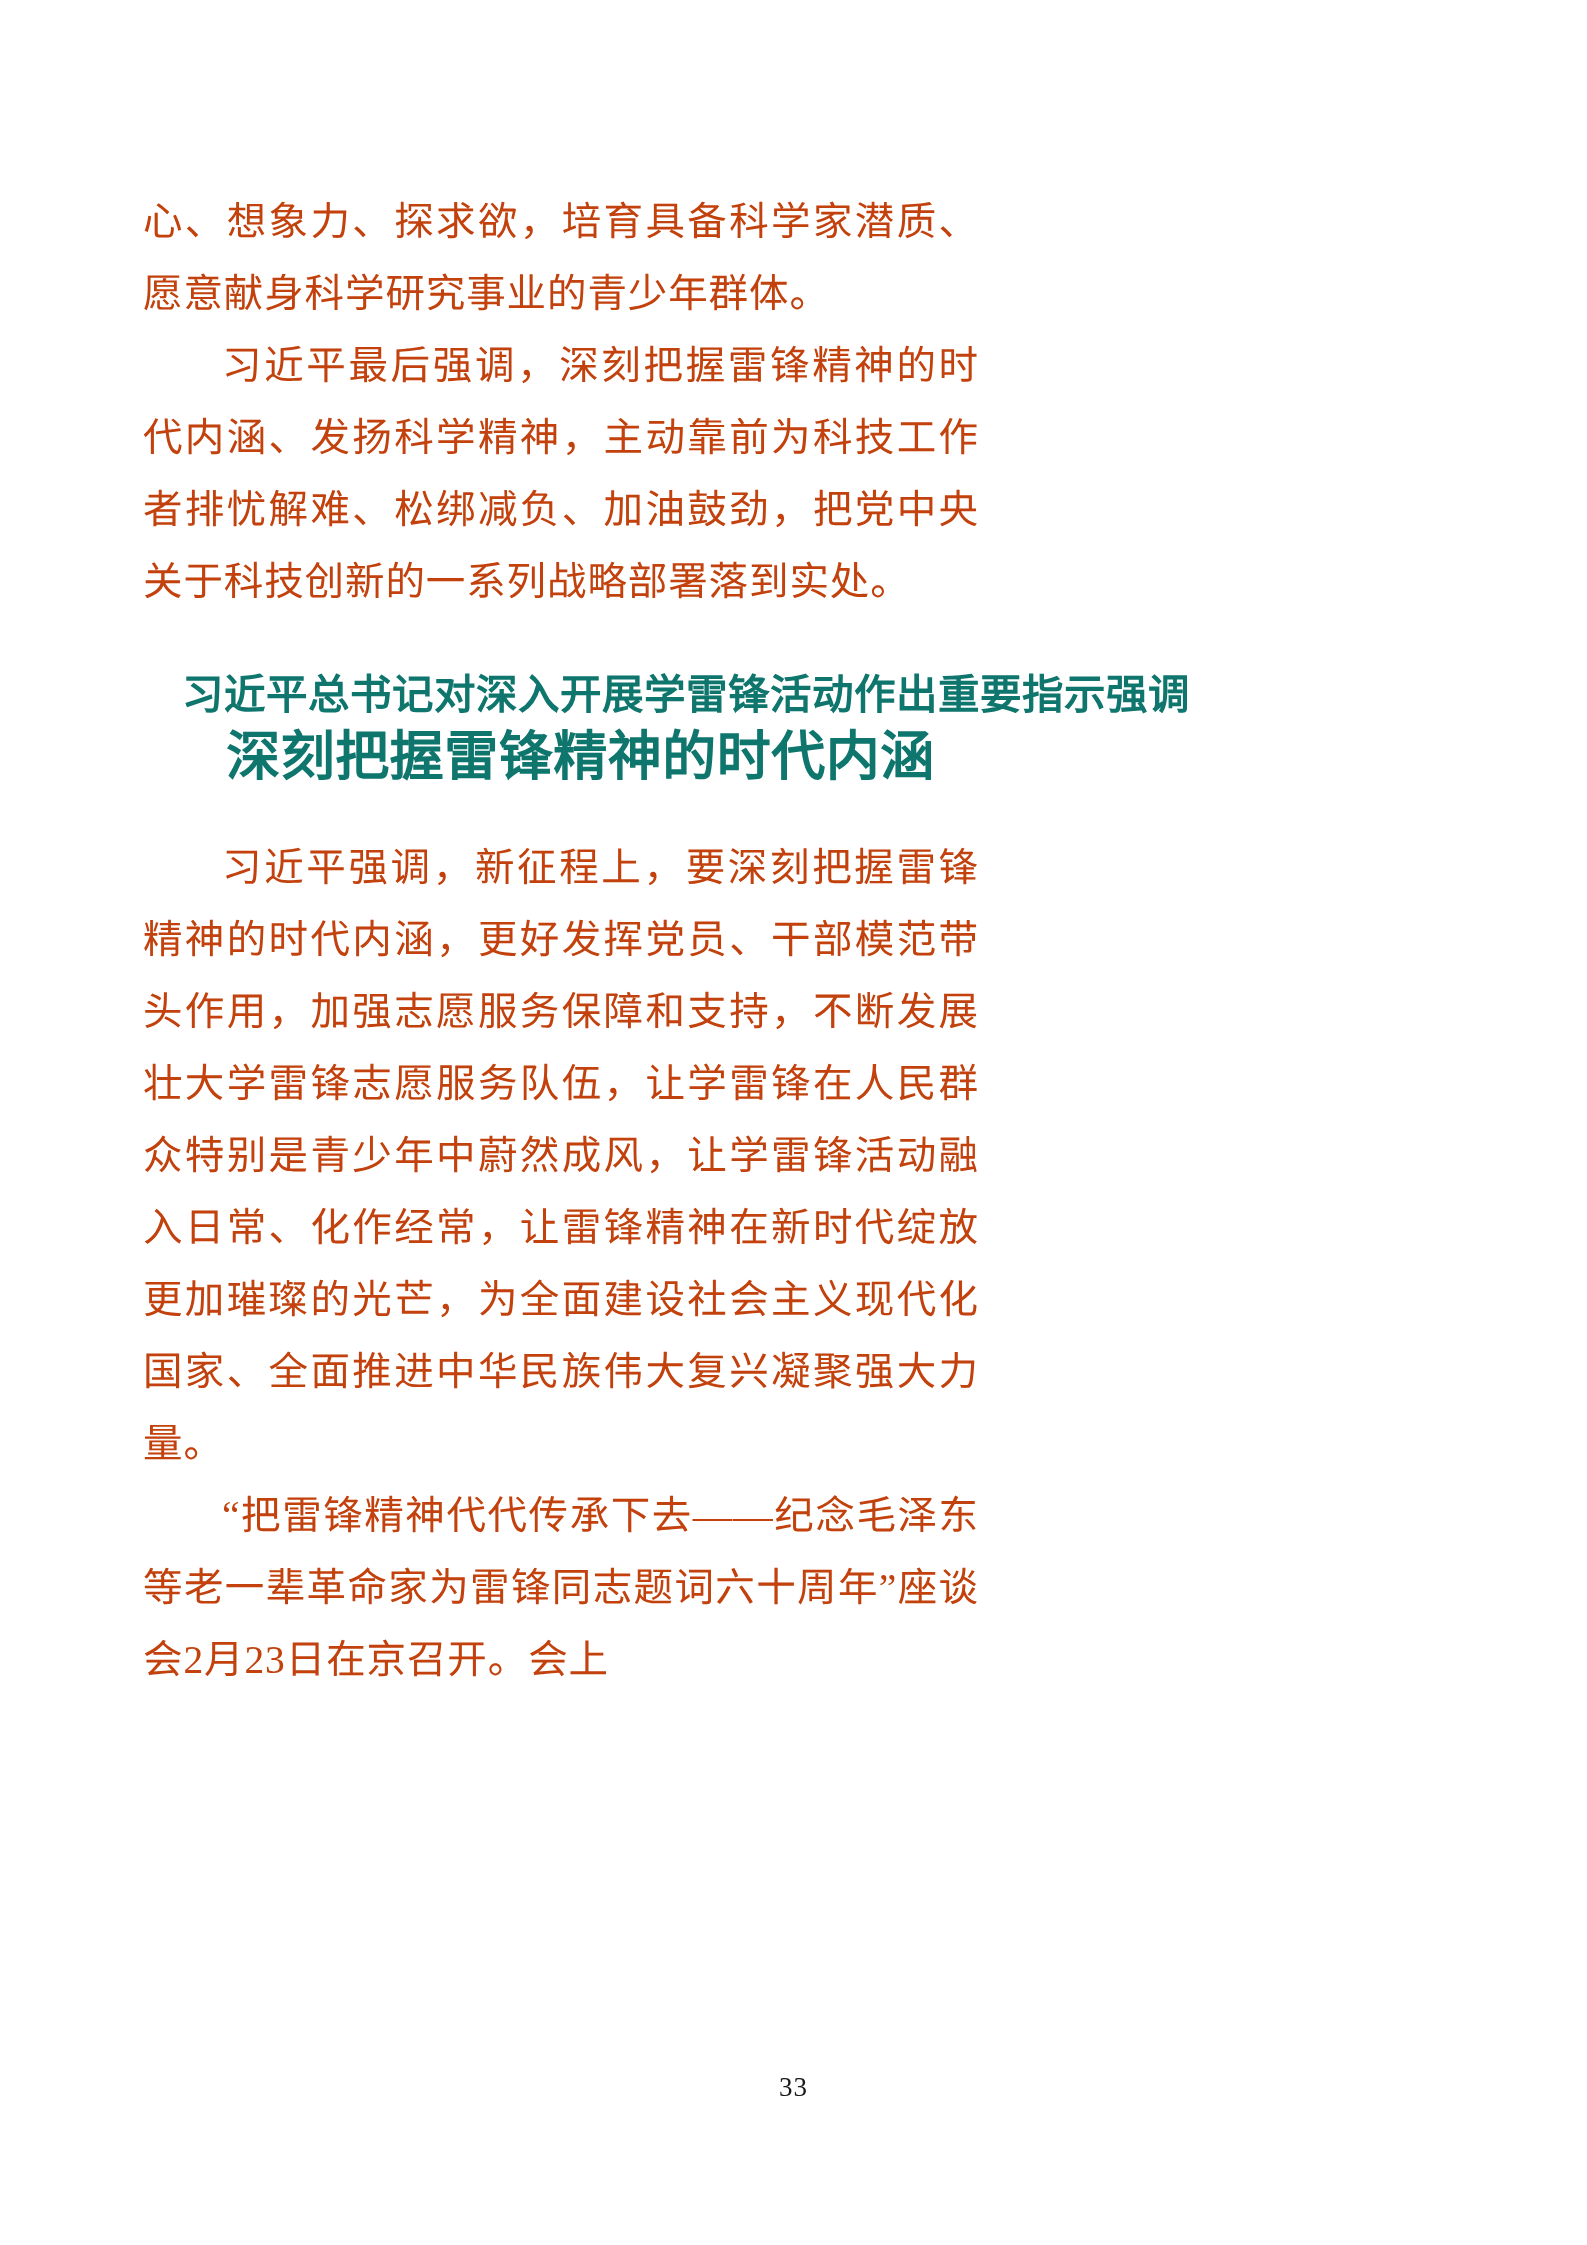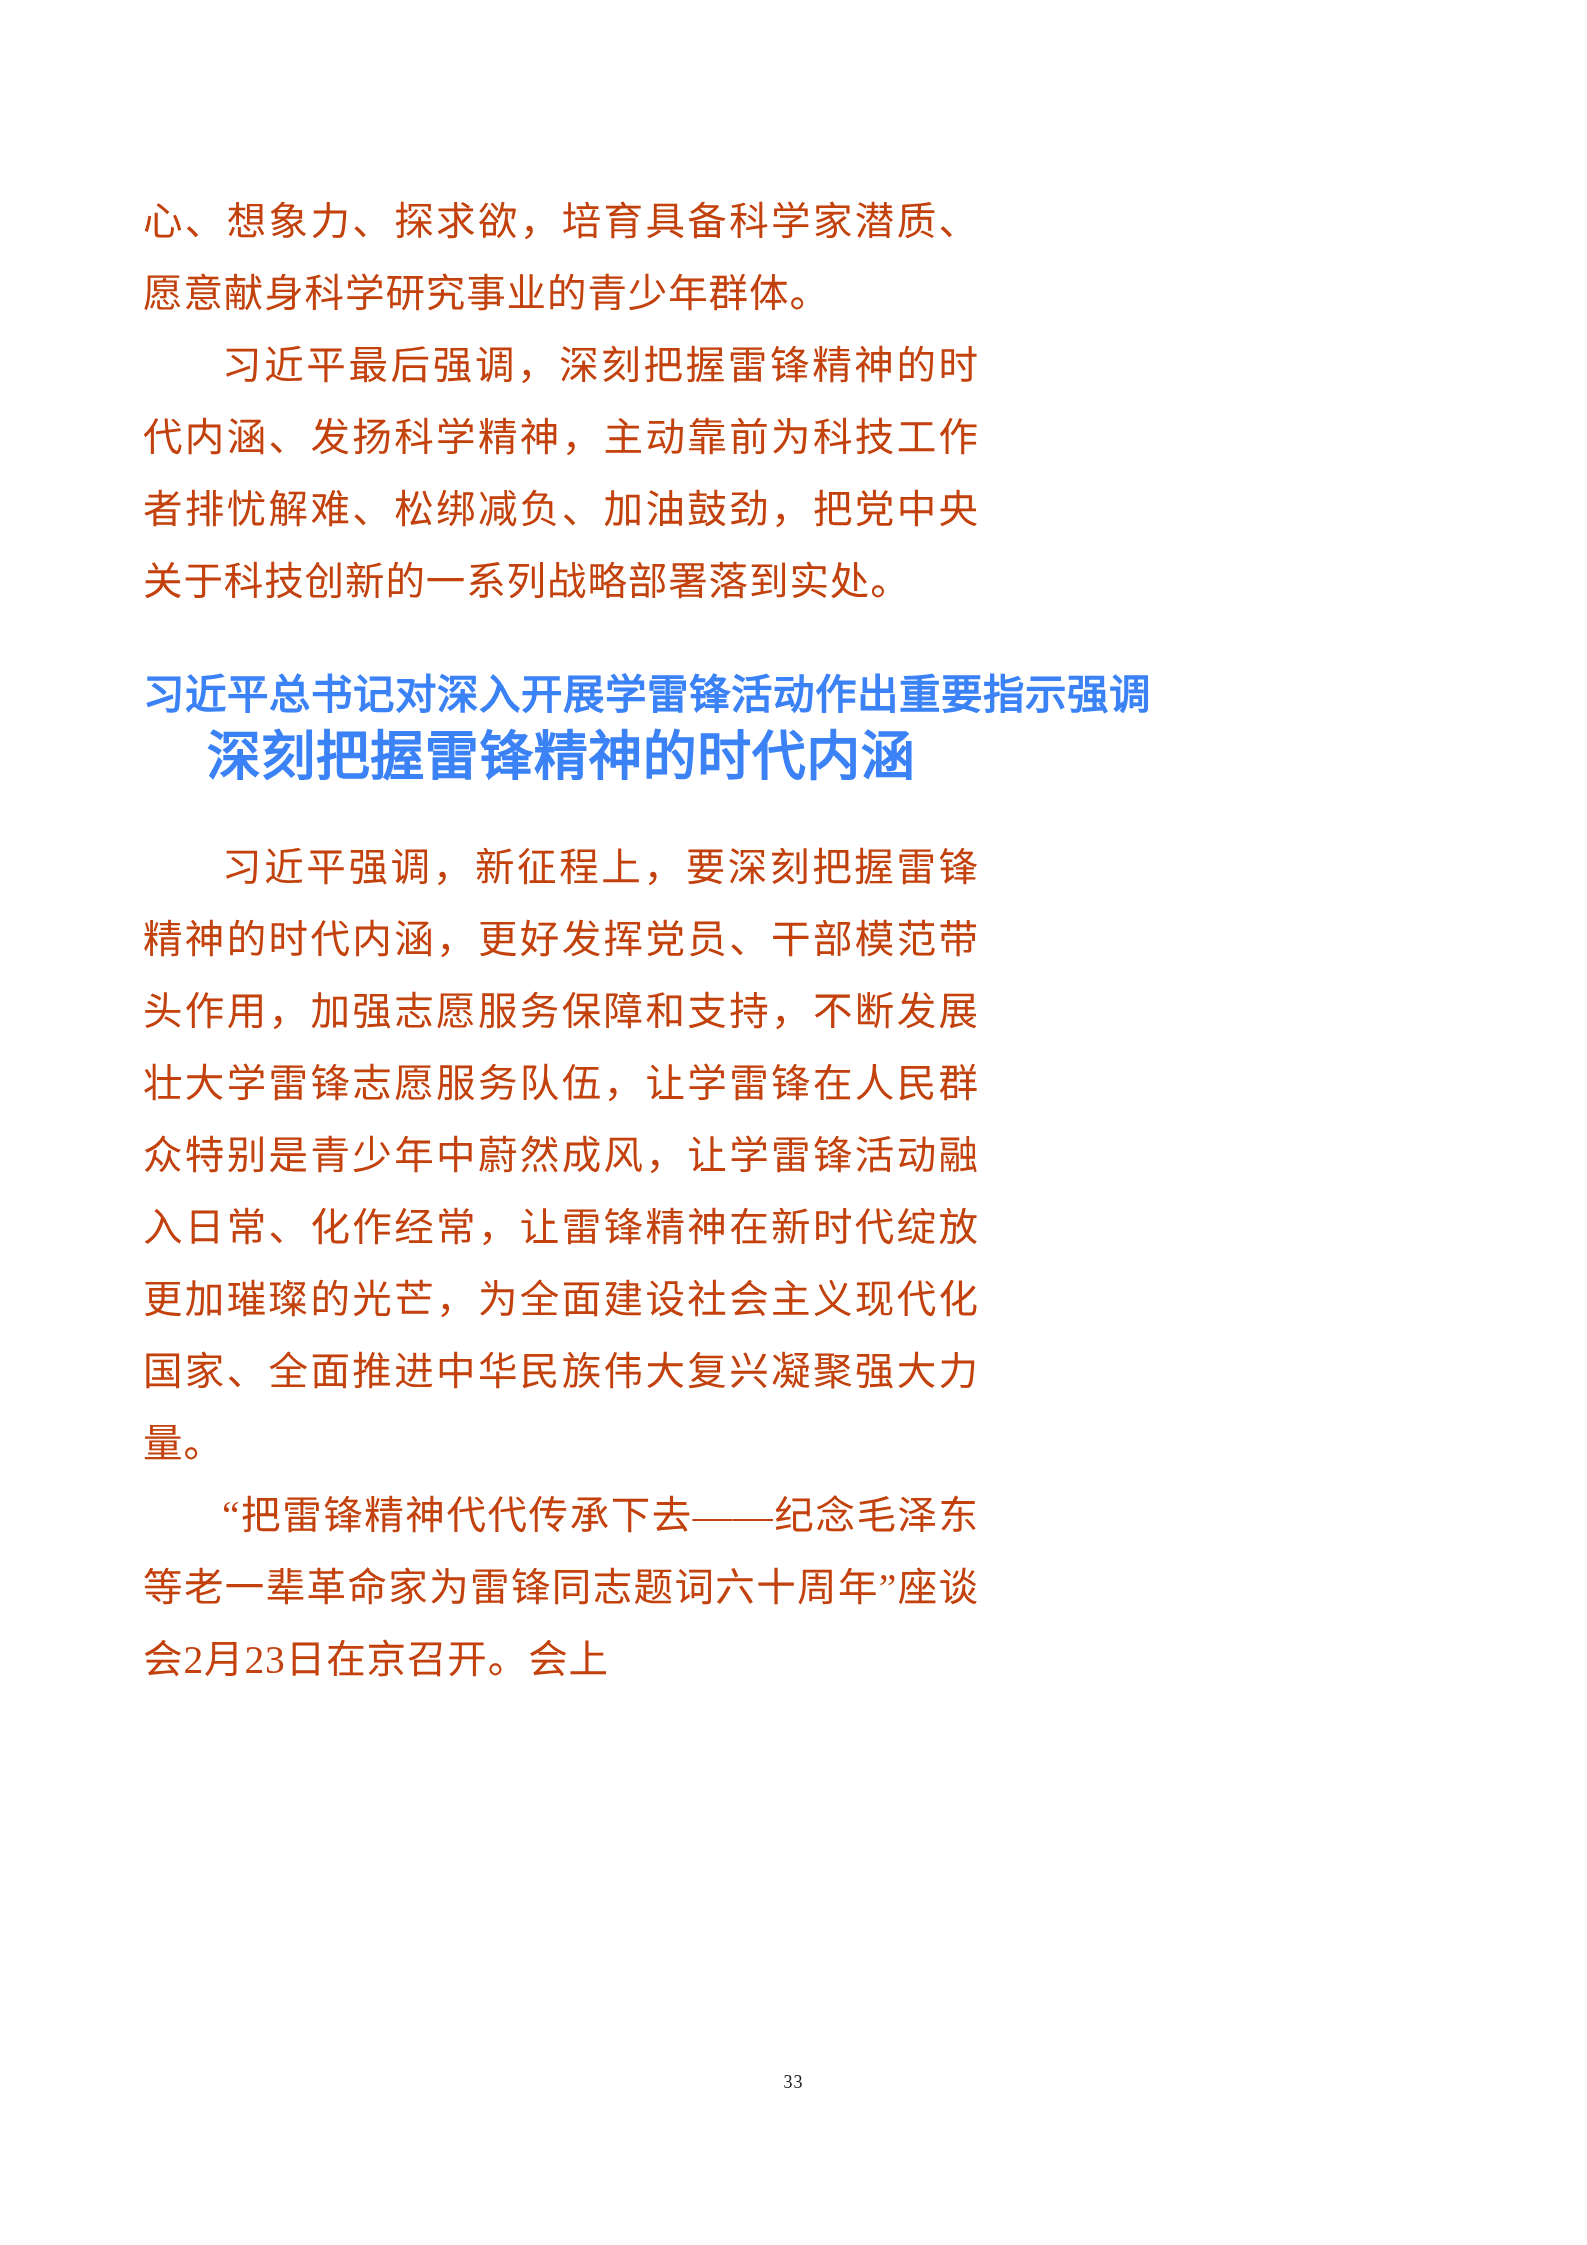--- a/index.html
+++ b/index.html
@@ -56,36 +56,37 @@
     margin-top: 46px;
     margin-bottom: 44px;
     text-align: center;
   }
   .title-line {
     font-family: "Liberation Serif", "DejaVu Serif", serif;
     font-weight: bold;
     font-size: 41px;
     line-height: 62px;
     letter-spacing: 0.5px;
-    color: #3b82f6;
+    color: #0f766e;
     white-space: nowrap;
+    margin-left: 39px;
   }
   .title-line.l1 { font-size: 41.5px; }
   .title-line.l2 { font-size: 54px; }
   .title-line.l3 { font-size: 41.5px; }
 
   
   .page-number {
     position: absolute;
     left: 0;
     right: 0;
     top: 2072px;
     text-align: center;
     font-family: "Liberation Serif", "DejaVu Serif", serif;
-    font-size: 18px;
+    font-size: 27px;
     color: #1a1a1a;
     letter-spacing: 1px;
   }
 </style>
 </head>
 <body>
 
 <div class="page">
 
   <div class="content">

